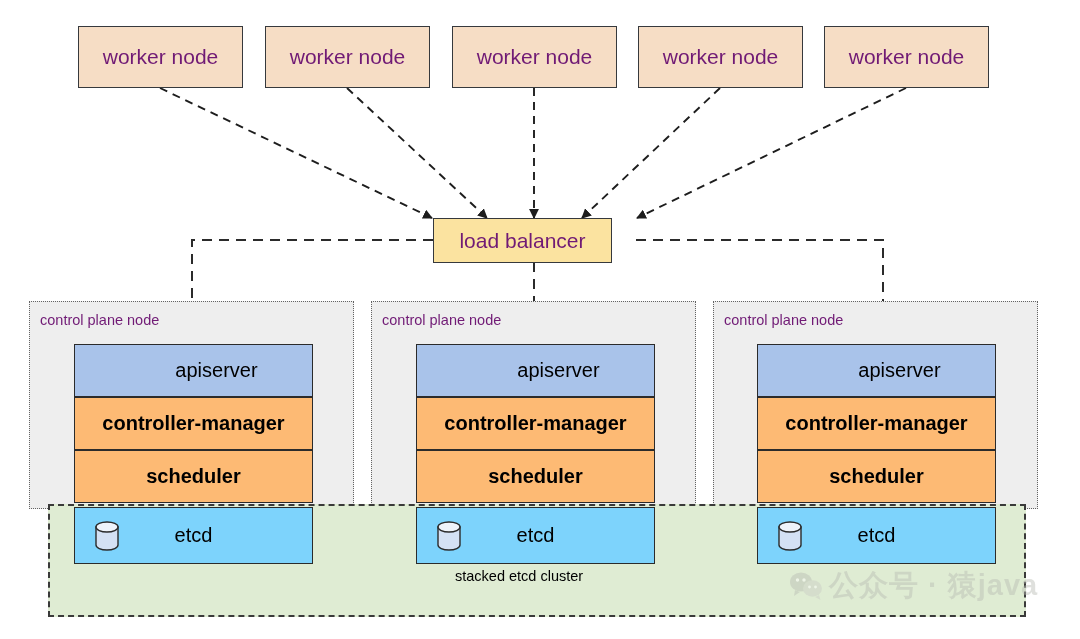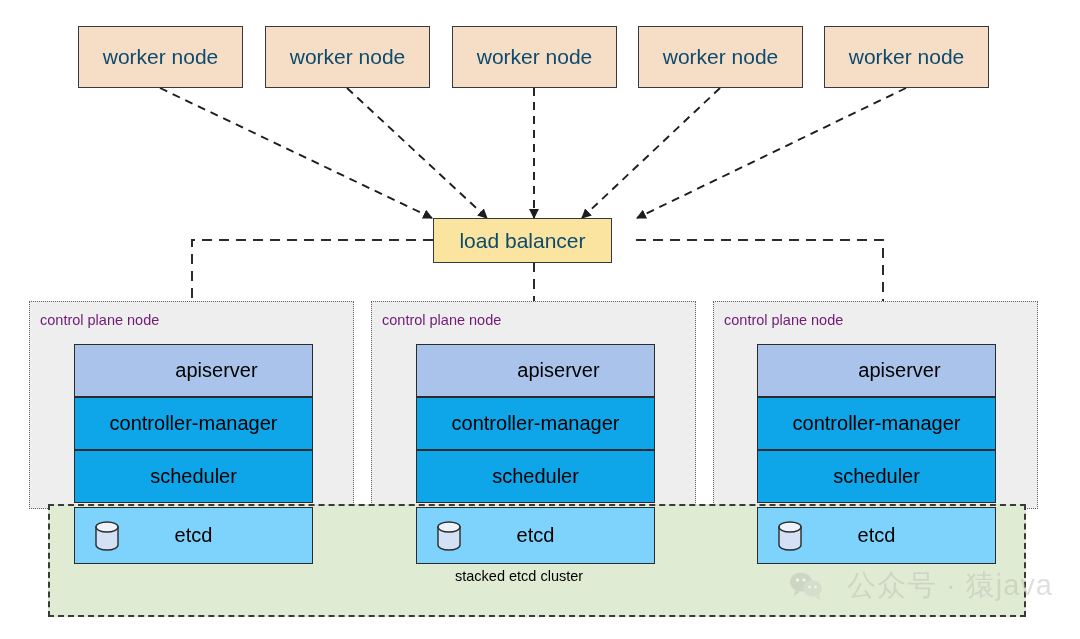--- a/index.html
+++ b/index.html
@@ -19,21 +19,21 @@
     left: 0; top: 0;
     width: 1080px;
     height: 639px;
   }
   .box {
     position: absolute;
     box-sizing: border-box;
     display: flex;
     align-items: center;
     justify-content: center;
-    color: #0c4a6e;
+    color: #701a75;
     white-space: nowrap;
   }
   .worker-node {
     background: #f6ddc5;
     border: 1.6px solid #36393d;
     font-size: 21px;
   }
   .load-balancer {
     background: #fbe3a0;
     border: 1.6px solid #36393d;
@@ -56,21 +56,21 @@
     box-sizing: border-box;
     display: flex;
     align-items: center;
     justify-content: center;
     font-size: 20px;
     color: #000;
     white-space: nowrap;
     border: 1.5px solid #2b2b2b;
   }
   .comp-apiserver { background: #a9c3ea; padding-left: 46px; }
-  .comp-sub       { background: #0ea5e9; }
+  .comp-sub       { background: #fdba74; font-weight: bold; }
   .comp-etcd      { background: #7dd3fc; }
   .etcd-cluster {
     position: absolute;
     box-sizing: border-box;
     background: #dfecd3;
     border: 2px dashed #3a3a3a;
   }
   .etcd-cluster-label {
     position: absolute;
     font-size: 14.5px;
@@ -79,23 +79,24 @@
   }
   .cyl {
     position: absolute;
     width: 26px;
     height: 30px;
   }
   .watermark {
     position: absolute;
     display: flex;
     align-items: center;
-    gap: 24px;
+    gap: 6px;
     opacity: 0.45;
     pointer-events: none;
+    font-weight: bold;
   }
   .wm-text {
     font-size: 29px;
     color: #b9bcb4;
     white-space: nowrap;
     letter-spacing: 1px;
   }
 </style>
 </head>
 <body>

